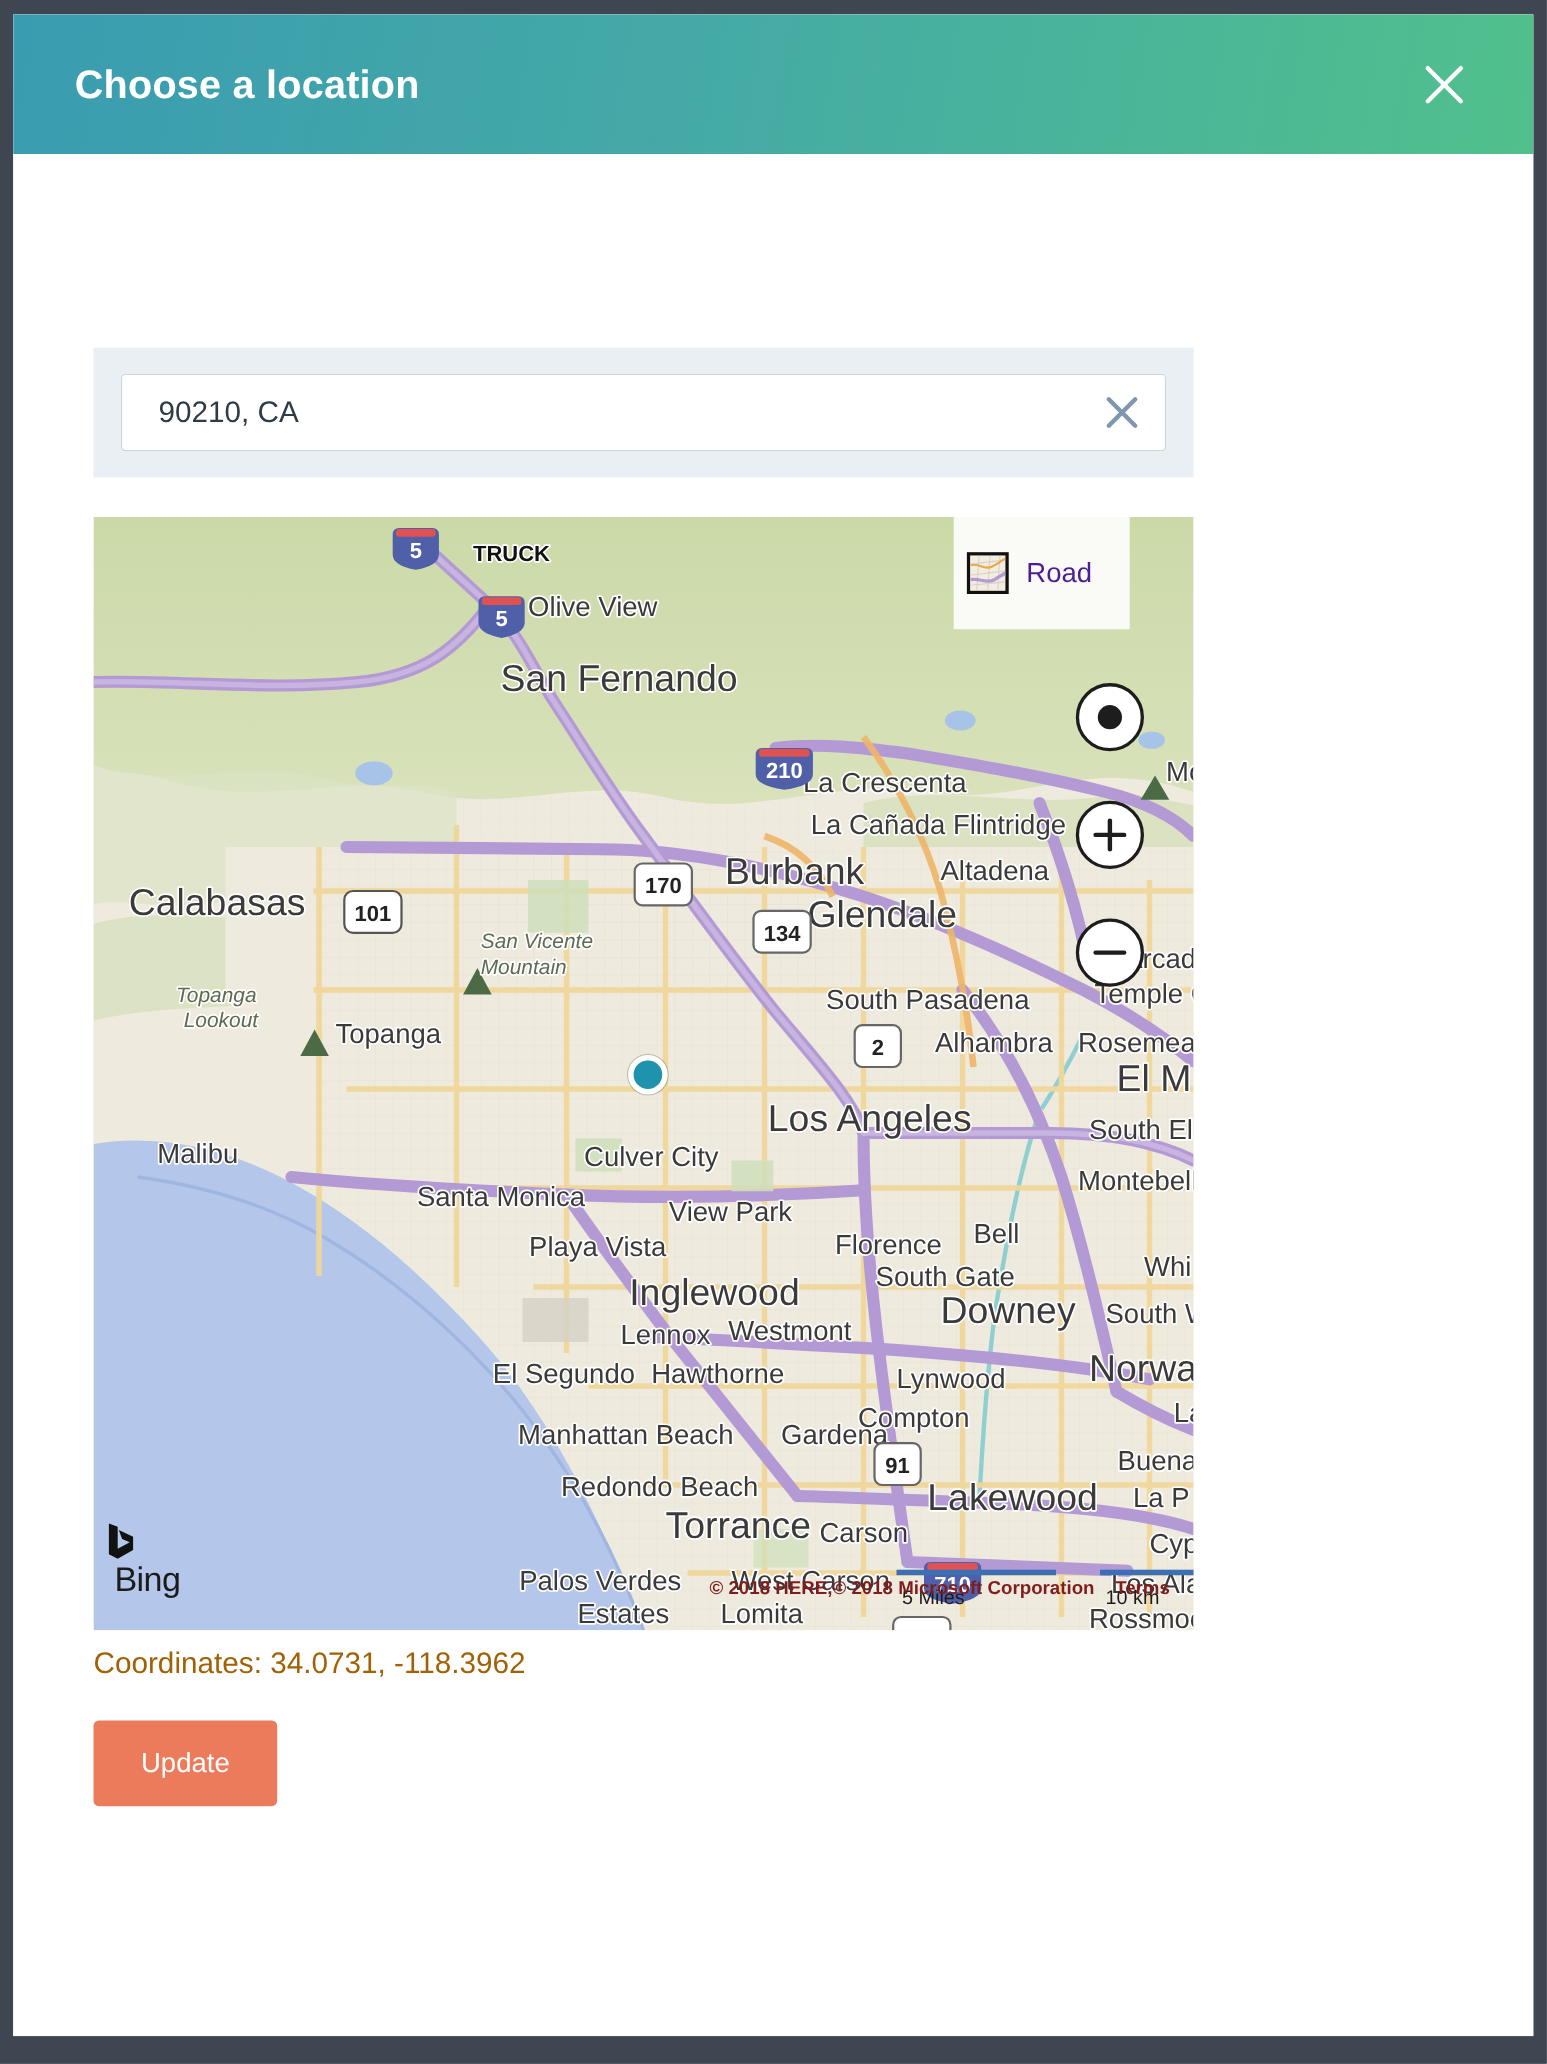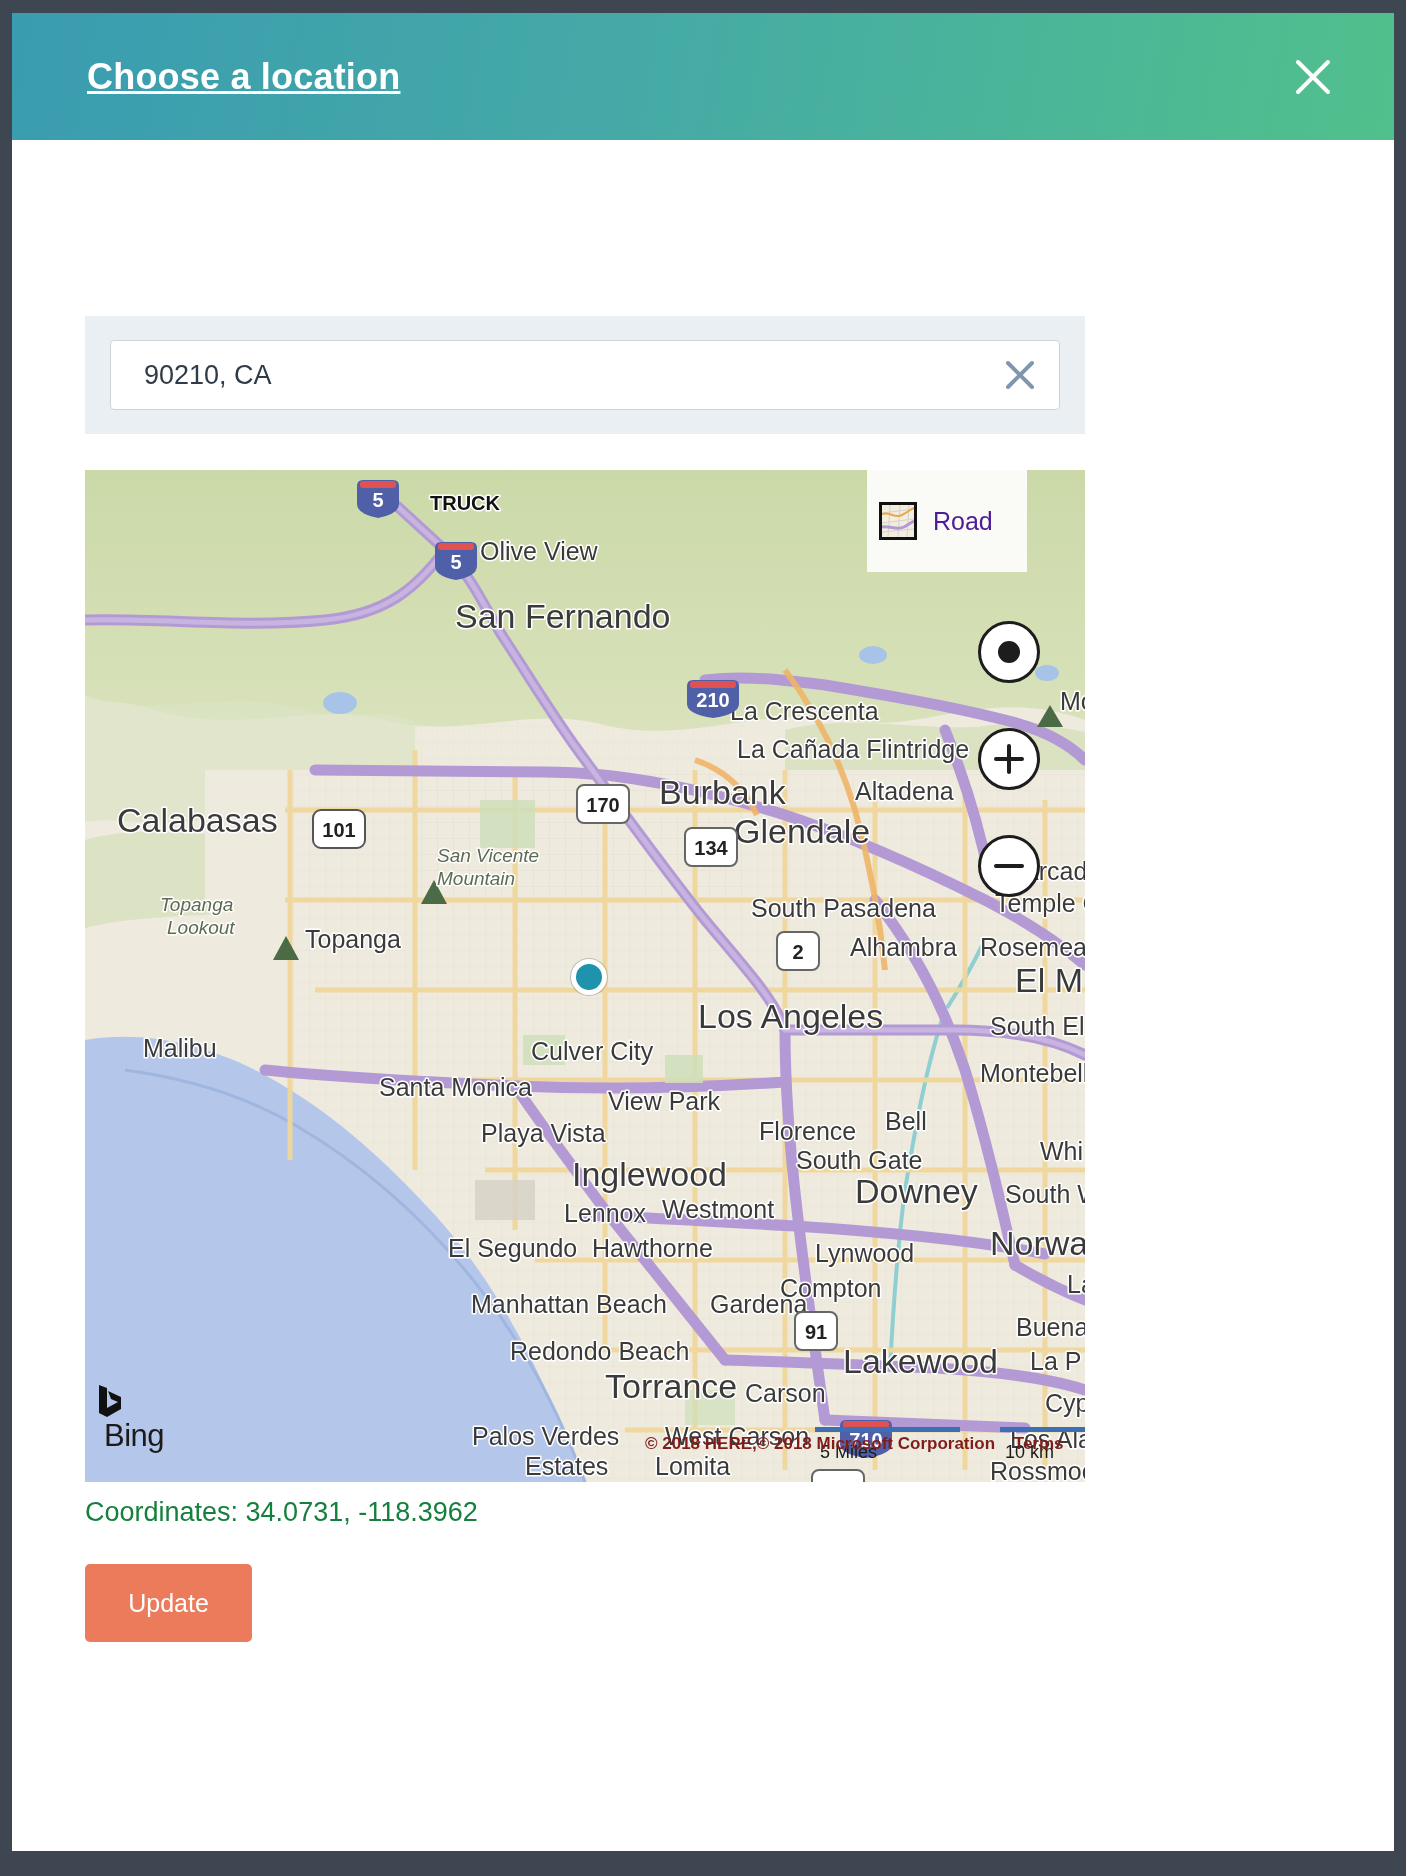--- a/index.html
+++ b/index.html
@@ -27,26 +27,25 @@
 
   
   .modal-header {
     position: relative;
     height: 127px;
     flex: 0 0 127px;
     background: linear-gradient(100deg, #3a9cb0 0%, #45aaa6 45%, #51c08c 100%);
     display: flex; align-items: center;
   }
   .modal-title {
-    margin-left: 75px;
+    margin-left: 56px;
     color: #ffffff;
     font-size: 36px;
     font-weight: bold;
     letter-spacing: 0.2px;
-    text-decoration: underline;
   }
   .close-btn {
     position: absolute;
     right: 58px; top: 50%;
     transform: translateY(-50%);
     width: 46px; height: 46px;
     cursor: pointer;
     display: flex; align-items: center; justify-content: center;
   }
   .close-btn svg { display: block; }
@@ -199,21 +198,21 @@
     border: 5px solid #ffffff;
     box-shadow: 0 0 0 1px rgba(0,0,0,.2);
     z-index: 15;
   }
 
   
   .coords {
     position: absolute;
     left: 73px; top: 1357px;
     font-size: 27px;
-    color: #15803d;
+    color: #a16207;
   }
   .update-btn {
     position: absolute;
     left: 73px; top: 1424px;
     width: 167px; height: 78px;
     background: #ec7b5c;
     border: 0; border-radius: 5px;
     color: #ffffff;
     font-family: "Liberation Sans", sans-serif;
     font-size: 25px;

